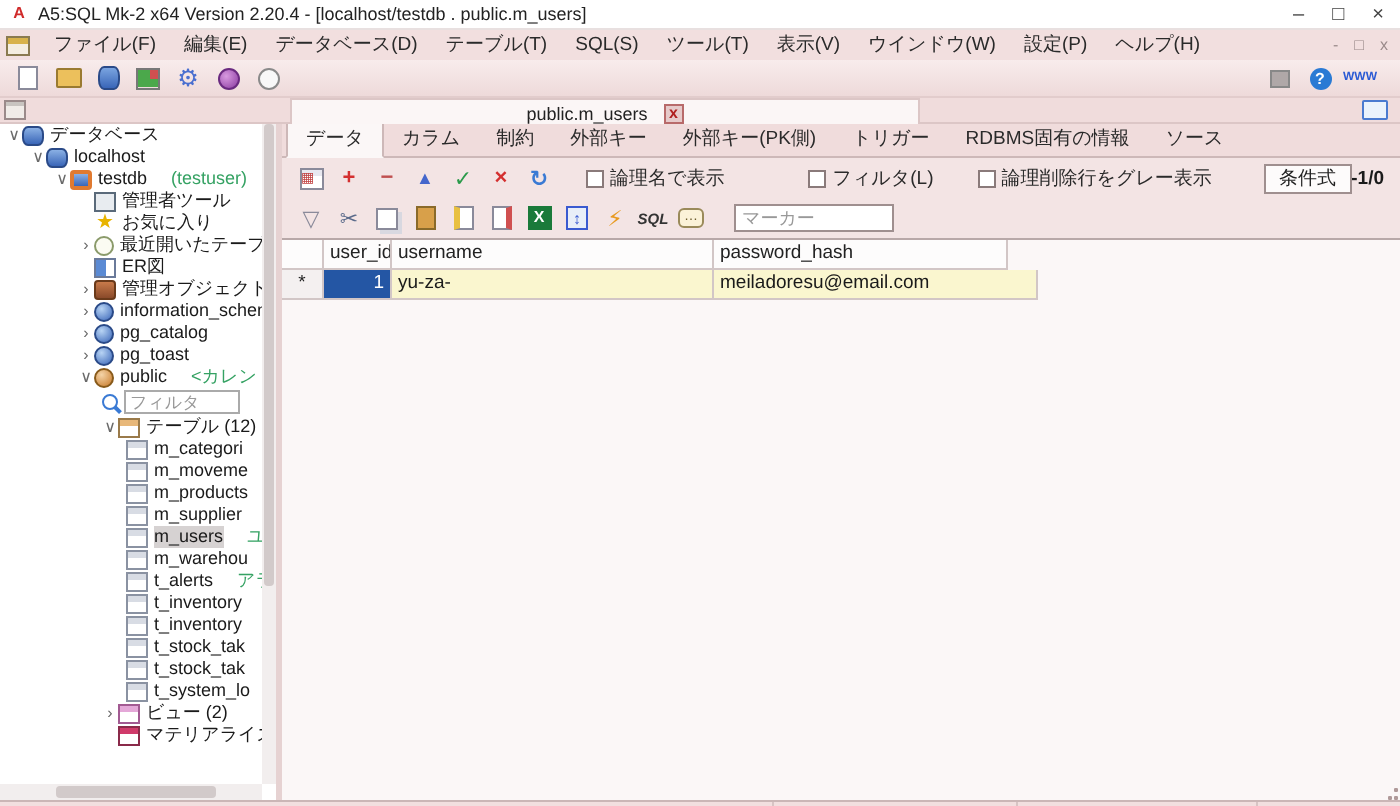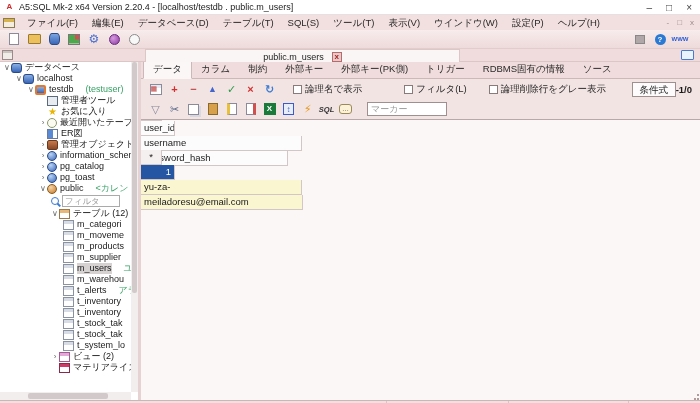--- a/index.html
+++ b/index.html
@@ -96,21 +96,21 @@
   .ei-sql{font-size:7.5px;font-weight:bold;color:#333;font-style:italic;}
   .ei-comment{width:13px;height:10px;background:#fbf2d8;border:1px solid #9a8a5a;border-radius:3px;color:#6a5a2a;font-size:7px;line-height:8px;text-align:center;}
   .chk{display:flex;align-items:center;gap:3px;margin-left:14px;font-size:9.5px;color:#2a2a2a;white-space:nowrap;}
   .chk .box{width:9px;height:9px;background:#fff;border:1px solid #8a7a7a;flex:none;}
   .condbtn{margin-left:26px;width:64px;height:15px;background:#fdfbfb;border:1px solid #9f8f8f;font-size:9.5px;text-align:center;line-height:13px;}
   .counter{margin-left:auto;margin-right:8px;font-weight:bold;font-size:9.5px;color:#1a1a1a;}
   .markerinput{margin-left:12px;width:80px;height:14px;border:1px solid #9f8f8f;background:#fff;font-size:9px;padding:0 3px;font-family:inherit;}
   .markerinput::placeholder{color:#999;}
   
   .grid{flex:1;background:#fbf7f7;border-top:1px solid #b8a8a8;overflow:hidden;}
-  .gr{display:flex;height:30px;line-height:14px;font-size:9.5px;flex-direction:column;}
+  .gr{display:flex;height:15px;line-height:14px;font-size:9.5px;}
   .gc{flex:none;padding:0 3px;border-right:1px solid #d2c6c6;border-bottom:1px solid #d2c6c6;white-space:nowrap;overflow:hidden;}
   .ghead .gc{background:#fdfcfc;color:#222;}
   .rowhdr{width:21px;text-align:center;background:#f4f0f0;}
   .cw0{width:34px;} .cw1{width:161px;} .cw2{width:162px;} .cw3{width:147px;}
   .cell-y{background:#faf6cf;color:#1a1a1a;}
   .cell-sel{background:#2456a4;color:#fff;text-align:right;}
   
   .statusbar{height:17px;background:#f2dfdf;border-top:1px solid #cbb6b6;display:flex;align-items:center;font-size:9.5px;color:#2a2a2a;}
   .sseg{padding:0 6px;white-space:nowrap;overflow:hidden;line-height:16px;}
   .smsg{flex:1;}

